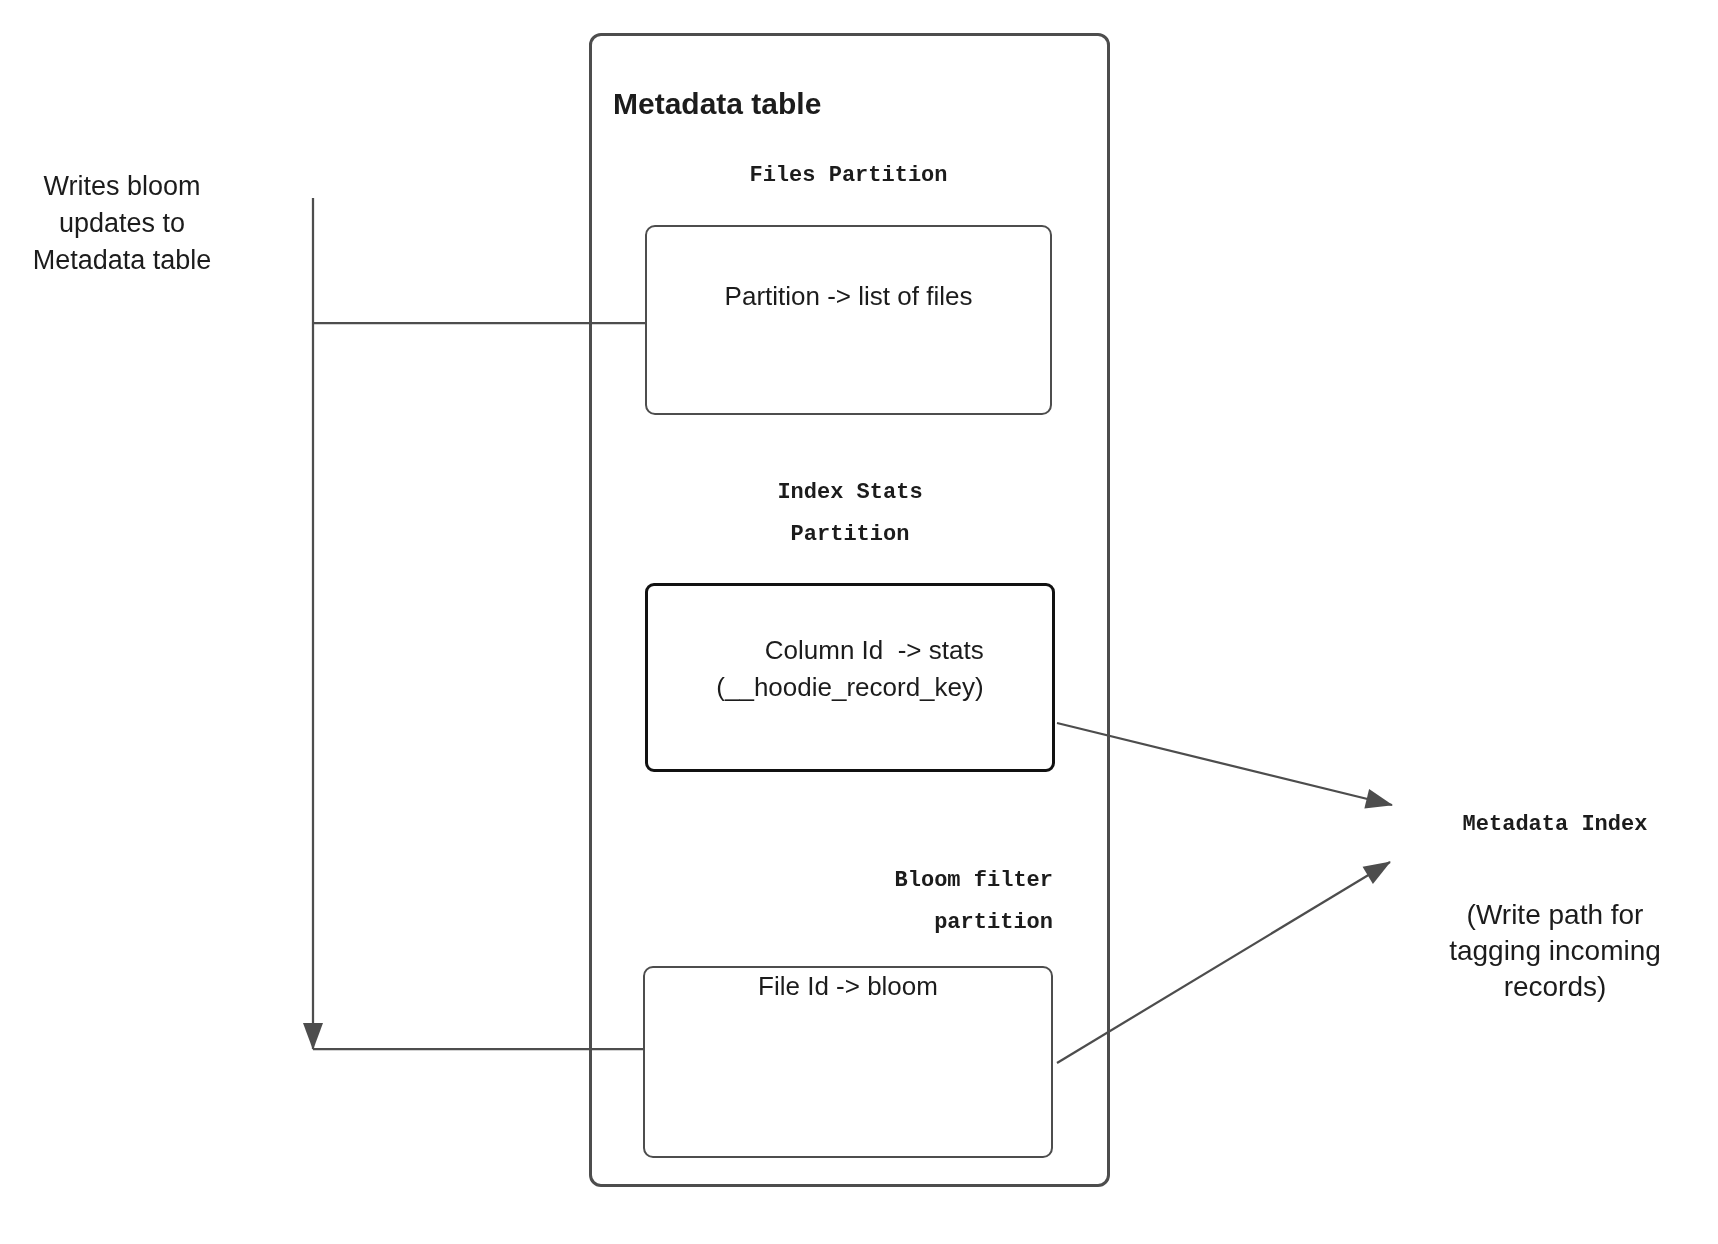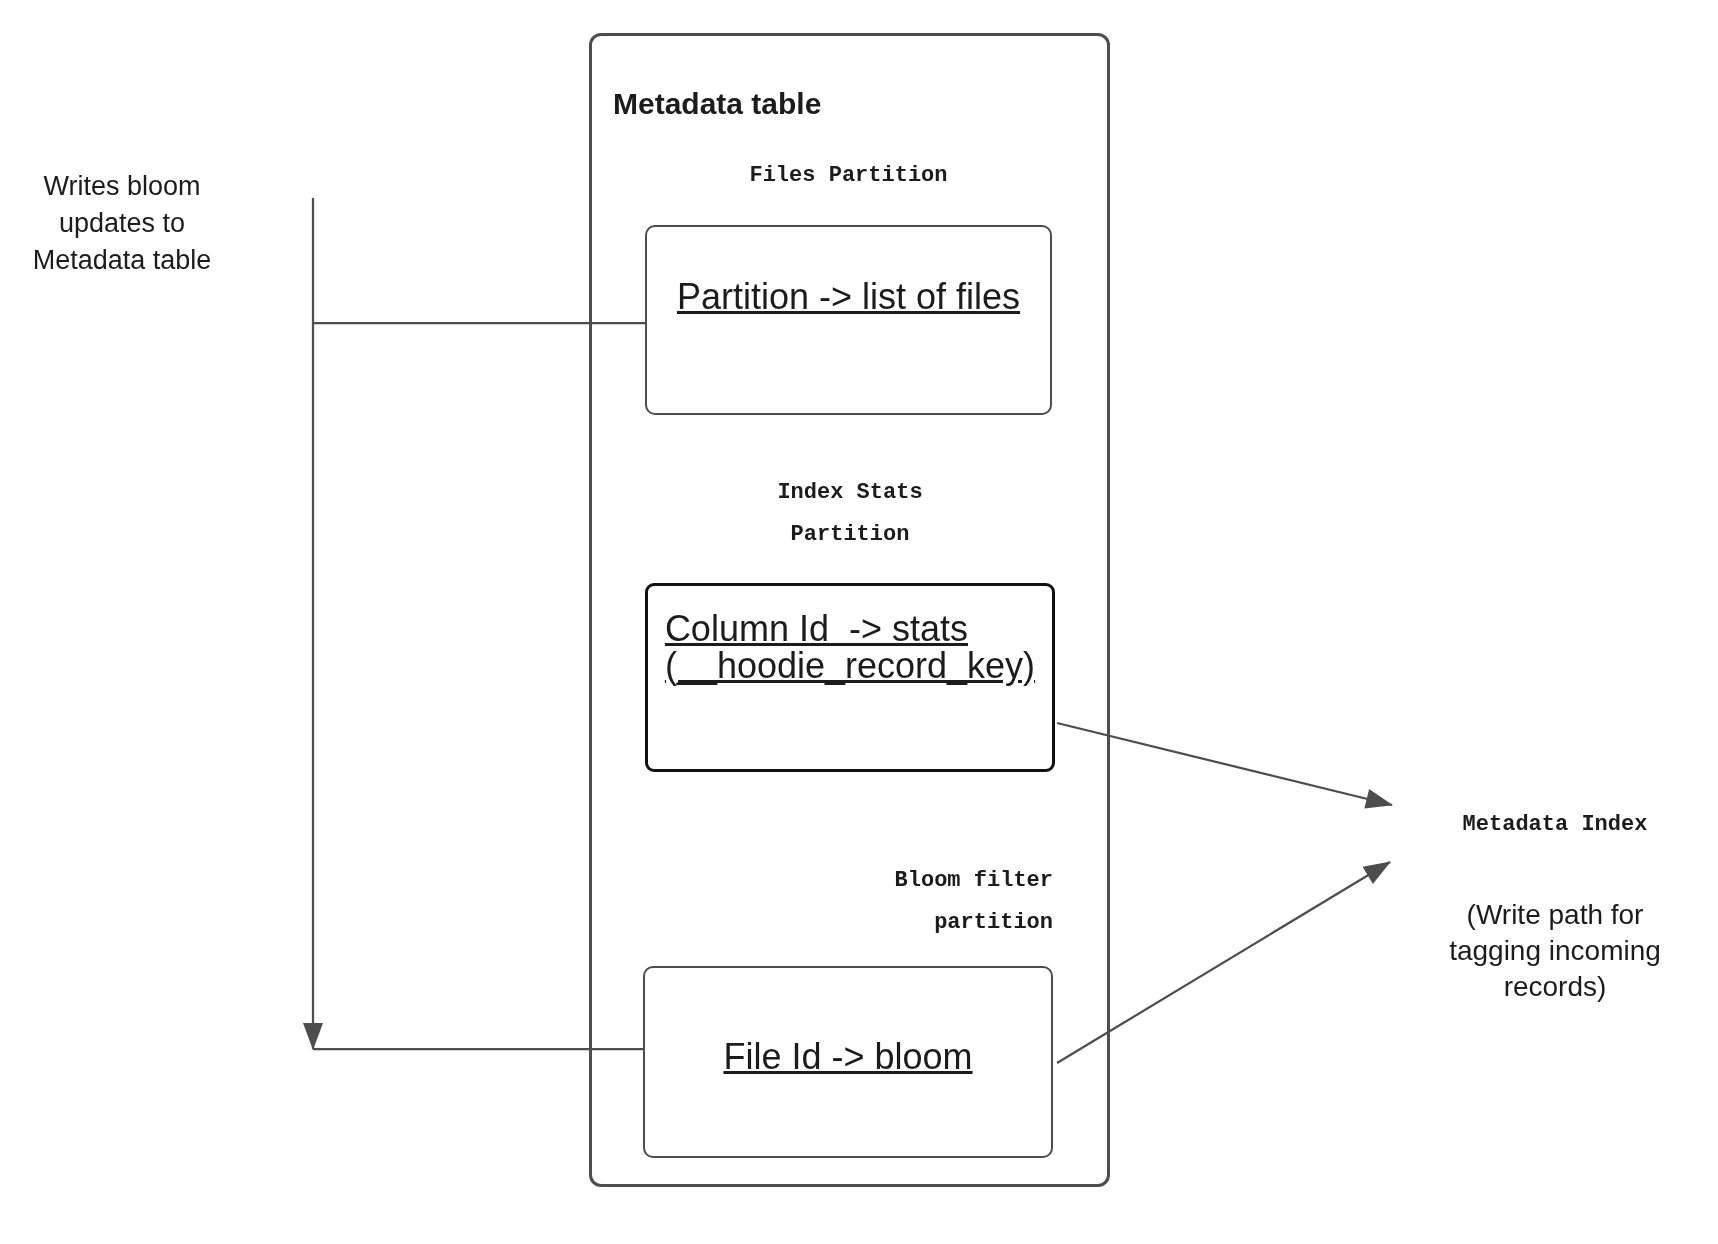--- a/index.html
+++ b/index.html
@@ -28,25 +28,24 @@
   .box-thin   { border-width: 2.5px; }
   .box-strong { border-color: #111111; border-width: 3.5px; border-radius: 9px; }
   .outer-box {
     position: absolute;
     background: #ffffff;
     border: 3px solid #4d4d4d;
     border-radius: 12px;
     box-sizing: border-box;
   }
   .box-text {
-    font-size: 36px;
+    font-size: 26px;
     line-height: 37px;
-    text-align: left;
+    text-align: right;
     white-space: pre-wrap;
-    text-decoration: underline;
   }
   .heading {
     position: absolute;
     font-weight: bold;
     font-size: 22px;
     line-height: 42px;
     text-align: center;
     white-space: pre-wrap;
     font-family: Liberation Mono, monospace;
   }
@@ -92,28 +91,28 @@
 
   <div class="title-left" style="left:613px; top:83px;">Metadata table</div>
 
   <div class="heading" style="left:645px; top:155px; width:407px;">Files Partition</div>
   <div class="box box-thin" style="left:645px; top:225px; width:407px; height:190px; padding-top:51px;">
     <div class="box-text">Partition -&gt; list of files</div>
   </div>
 
   <div class="heading" style="left:645px; top:472px; width:410px;">Index Stats
 Partition</div>
-  <div class="box box-strong" style="left:645px; top:583px; width:410px; height:189px; padding-top:24px;">
+  <div class="box box-strong" style="left:645px; top:583px; width:410px; height:189px; padding-top:46px;">
     <div class="box-text">Column Id  -&gt; stats
 (__hoodie_record_key)</div>
   </div>
 
   <div class="heading" style="left:643px; top:860px; width:410px;text-align:right;">Bloom filter
 partition</div>
-  <div class="box box-thin" style="left:643px; top:966px; width:410px; height:192px; padding-top:70px;">
+  <div class="box box-thin" style="left:643px; top:966px; width:410px; height:192px; ">
     <div class="box-text">File Id -&gt; bloom</div>
   </div>
 
   <div class="heading" style="left:1390px; top:804px; width:330px;">Metadata Index</div>
   <div class="note-right" style="left:1390px; top:897px; width:330px;">(Write path for
 tagging incoming
 records)</div>
 
   <svg class="connector-layer" viewBox="0 0 1718 1244" xmlns="http://www.w3.org/2000/svg">
     <defs>

